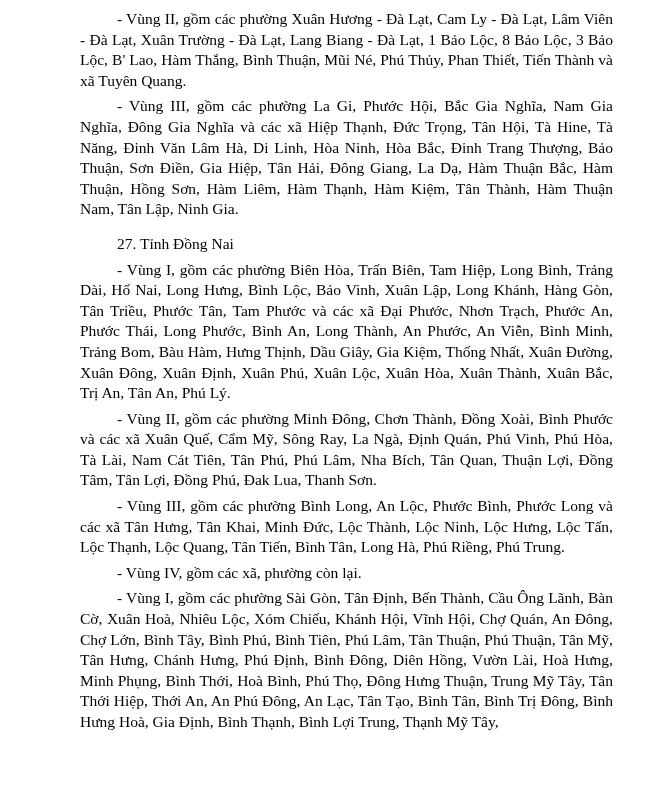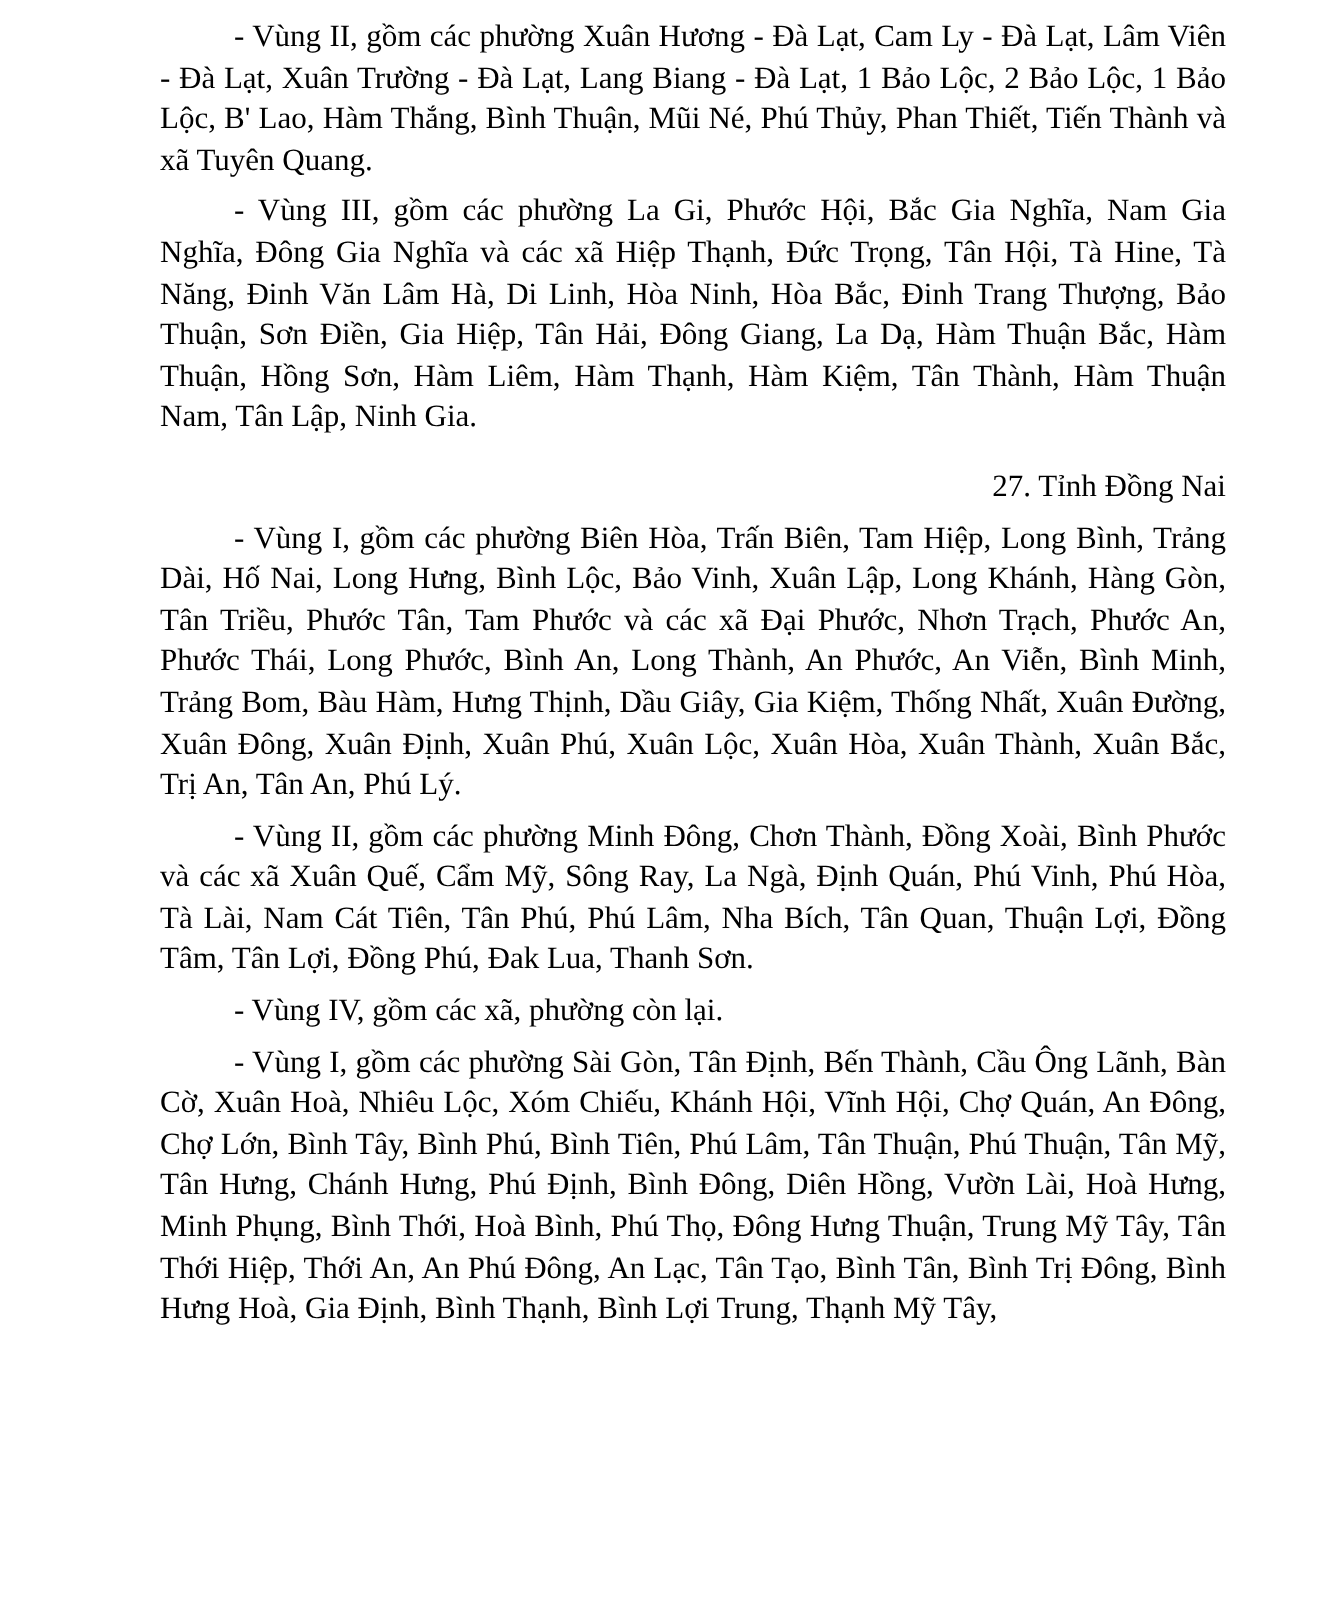--- a/index.html
+++ b/index.html
@@ -22,31 +22,32 @@
     color: #000000;
     font-size: 15.5px;
     line-height: 20.6px;
   }
   .doc-page p {
     margin: 0 0 5px 0;
     text-indent: 37px;
     text-align: justify;
   }
   .doc-page p.heading {
-    text-align: right;
+    text-align: left;
     margin-top: 14px;
   }
   .doc-page p:last-child {
     margin-bottom: 0;
   }
 </style>
 </head>
 <body>
 
 <div class="doc-page">
-    <p class="body">- Vùng II, gồm các phường Xuân Hương - Đà Lạt, Cam Ly - Đà Lạt, Lâm Viên - Đà Lạt, Xuân Trường - Đà Lạt, Lang Biang - Đà Lạt, 1 Bảo Lộc, 2 Bảo Lộc, 1 Bảo Lộc, B' Lao, Hàm Thắng, Bình Thuận, Mũi Né, Phú Thủy, Phan Thiết, Tiến Thành và xã Tuyên Quang.</p>
+    <p class="body">- Vùng II, gồm các phường Xuân Hương - Đà Lạt, Cam Ly - Đà Lạt, Lâm Viên - Đà Lạt, Xuân Trường - Đà Lạt, Lang Biang - Đà Lạt, 1 Bảo Lộc, 8 Bảo Lộc, 3 Bảo Lộc, B' Lao, Hàm Thắng, Bình Thuận, Mũi Né, Phú Thủy, Phan Thiết, Tiến Thành và xã Tuyên Quang.</p>
     <p class="body">- Vùng III, gồm các phường La Gi, Phước Hội, Bắc Gia Nghĩa, Nam Gia Nghĩa, Đông Gia Nghĩa và các xã Hiệp Thạnh, Đức Trọng, Tân Hội, Tà Hine, Tà Năng, Đinh Văn Lâm Hà, Di Linh, Hòa Ninh, Hòa Bắc, Đinh Trang Thượng, Bảo Thuận, Sơn Điền, Gia Hiệp, Tân Hải, Đông Giang, La Dạ, Hàm Thuận Bắc, Hàm Thuận, Hồng Sơn, Hàm Liêm, Hàm Thạnh, Hàm Kiệm, Tân Thành, Hàm Thuận Nam, Tân Lập, Ninh Gia.</p>
     <p class="heading">27. Tỉnh Đồng Nai</p>
     <p class="body">- Vùng I, gồm các phường Biên Hòa, Trấn Biên, Tam Hiệp, Long Bình, Trảng Dài, Hố Nai, Long Hưng, Bình Lộc, Bảo Vinh, Xuân Lập, Long Khánh, Hàng Gòn, Tân Triều, Phước Tân, Tam Phước và các xã Đại Phước, Nhơn Trạch, Phước An, Phước Thái, Long Phước, Bình An, Long Thành, An Phước, An Viễn, Bình Minh, Trảng Bom, Bàu Hàm, Hưng Thịnh, Dầu Giây, Gia Kiệm, Thống Nhất, Xuân Đường, Xuân Đông, Xuân Định, Xuân Phú, Xuân Lộc, Xuân Hòa, Xuân Thành, Xuân Bắc, Trị An, Tân An, Phú Lý.</p>
     <p class="body">- Vùng II, gồm các phường Minh Đông, Chơn Thành, Đồng Xoài, Bình Phước và các xã Xuân Quế, Cẩm Mỹ, Sông Ray, La Ngà, Định Quán, Phú Vinh, Phú Hòa, Tà Lài, Nam Cát Tiên, Tân Phú, Phú Lâm, Nha Bích, Tân Quan, Thuận Lợi, Đồng Tâm, Tân Lợi, Đồng Phú, Đak Lua, Thanh Sơn.</p>
+    <p class="body">- Vùng III, gồm các phường Bình Long, An Lộc, Phước Bình, Phước Long và các xã Tân Hưng, Tân Khai, Minh Đức, Lộc Thành, Lộc Ninh, Lộc Hưng, Lộc Tấn, Lộc Thạnh, Lộc Quang, Tân Tiến, Bình Tân, Long Hà, Phú Riềng, Phú Trung.</p>
     <p class="body">- Vùng IV, gồm các xã, phường còn lại.</p>
     <p class="body">- Vùng I, gồm các phường Sài Gòn, Tân Định, Bến Thành, Cầu Ông Lãnh, Bàn Cờ, Xuân Hoà, Nhiêu Lộc, Xóm Chiếu, Khánh Hội, Vĩnh Hội, Chợ Quán, An Đông, Chợ Lớn, Bình Tây, Bình Phú, Bình Tiên, Phú Lâm, Tân Thuận, Phú Thuận, Tân Mỹ, Tân Hưng, Chánh Hưng, Phú Định, Bình Đông, Diên Hồng, Vườn Lài, Hoà Hưng, Minh Phụng, Bình Thới, Hoà Bình, Phú Thọ, Đông Hưng Thuận, Trung Mỹ Tây, Tân Thới Hiệp, Thới An, An Phú Đông, An Lạc, Tân Tạo, Bình Tân, Bình Trị Đông, Bình Hưng Hoà, Gia Định, Bình Thạnh, Bình Lợi Trung, Thạnh Mỹ Tây,</p>
   </div>
 
 </body></html>

